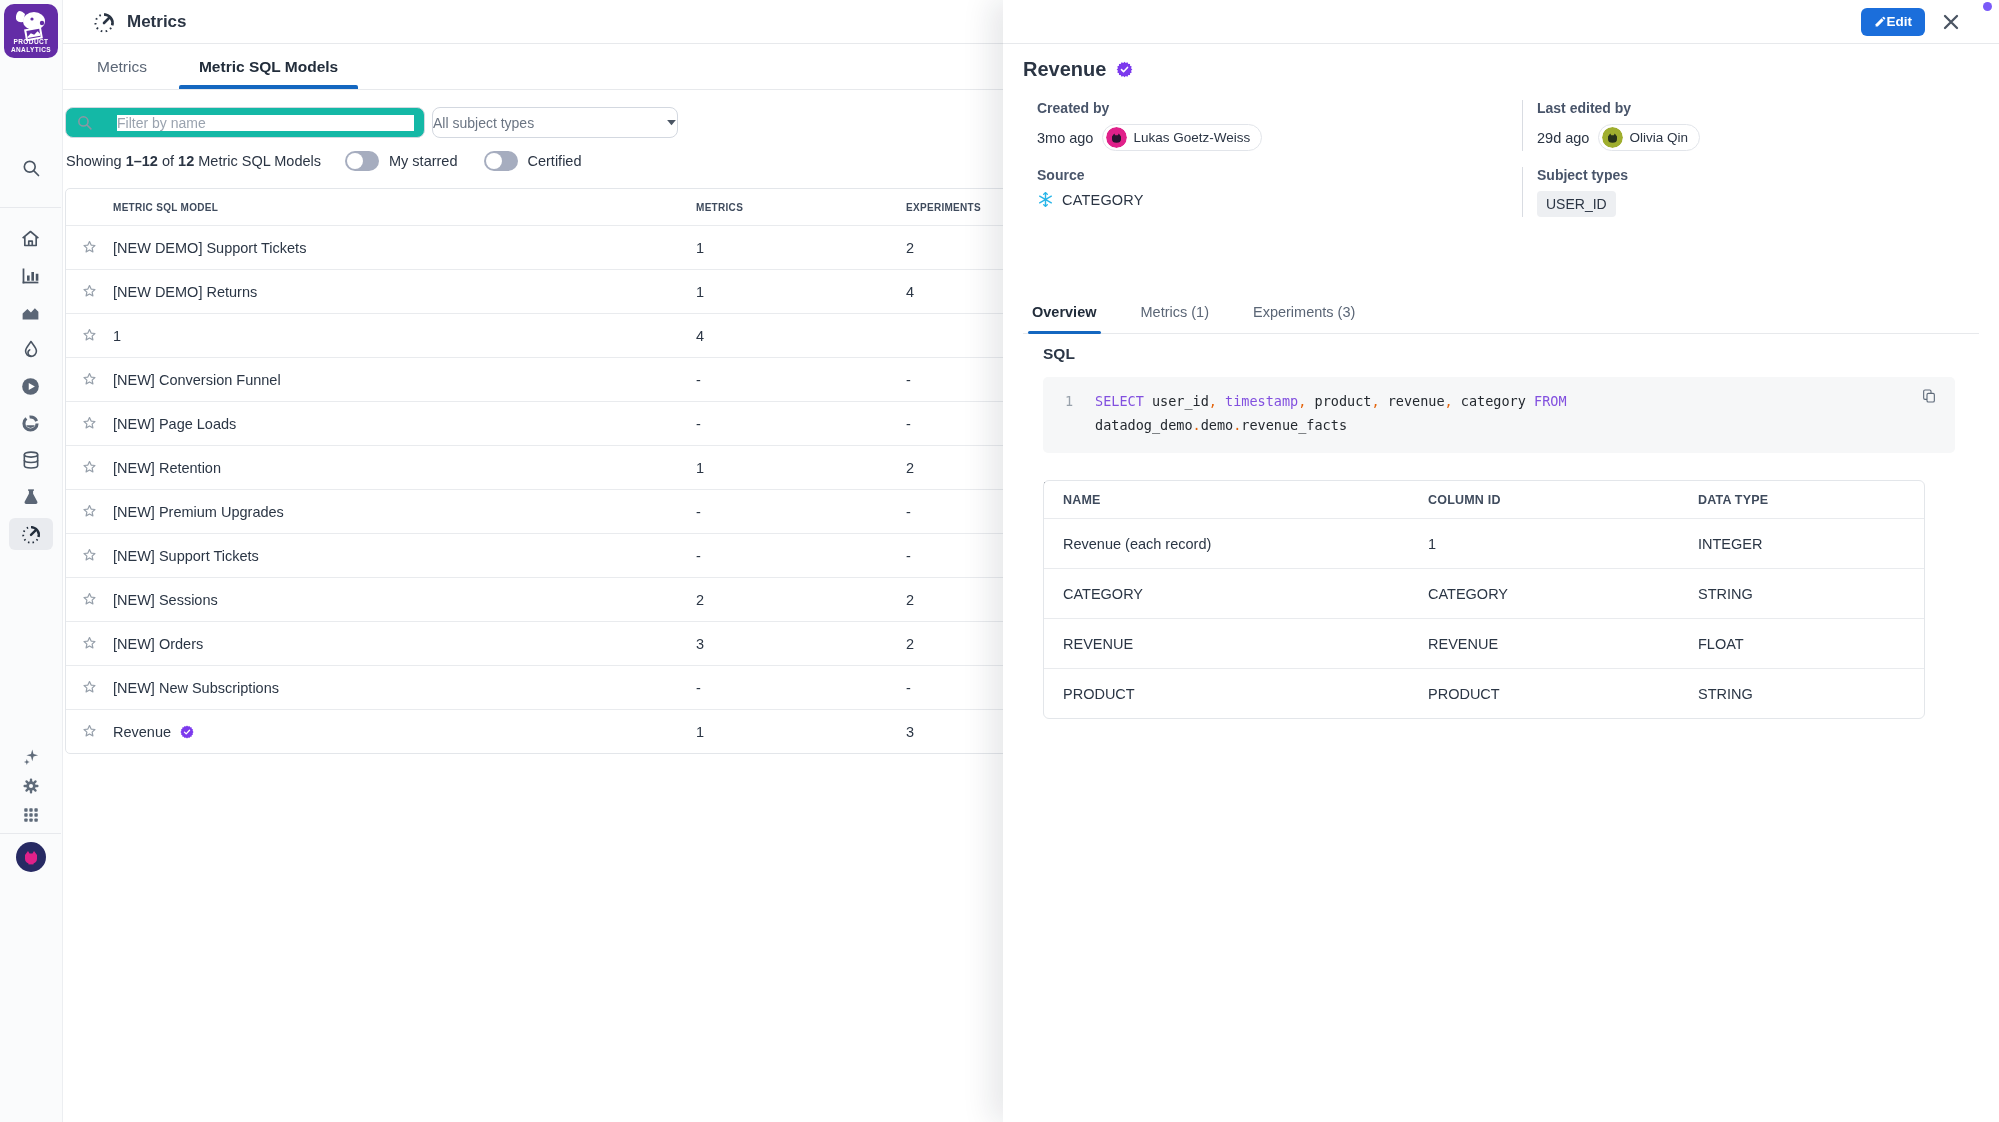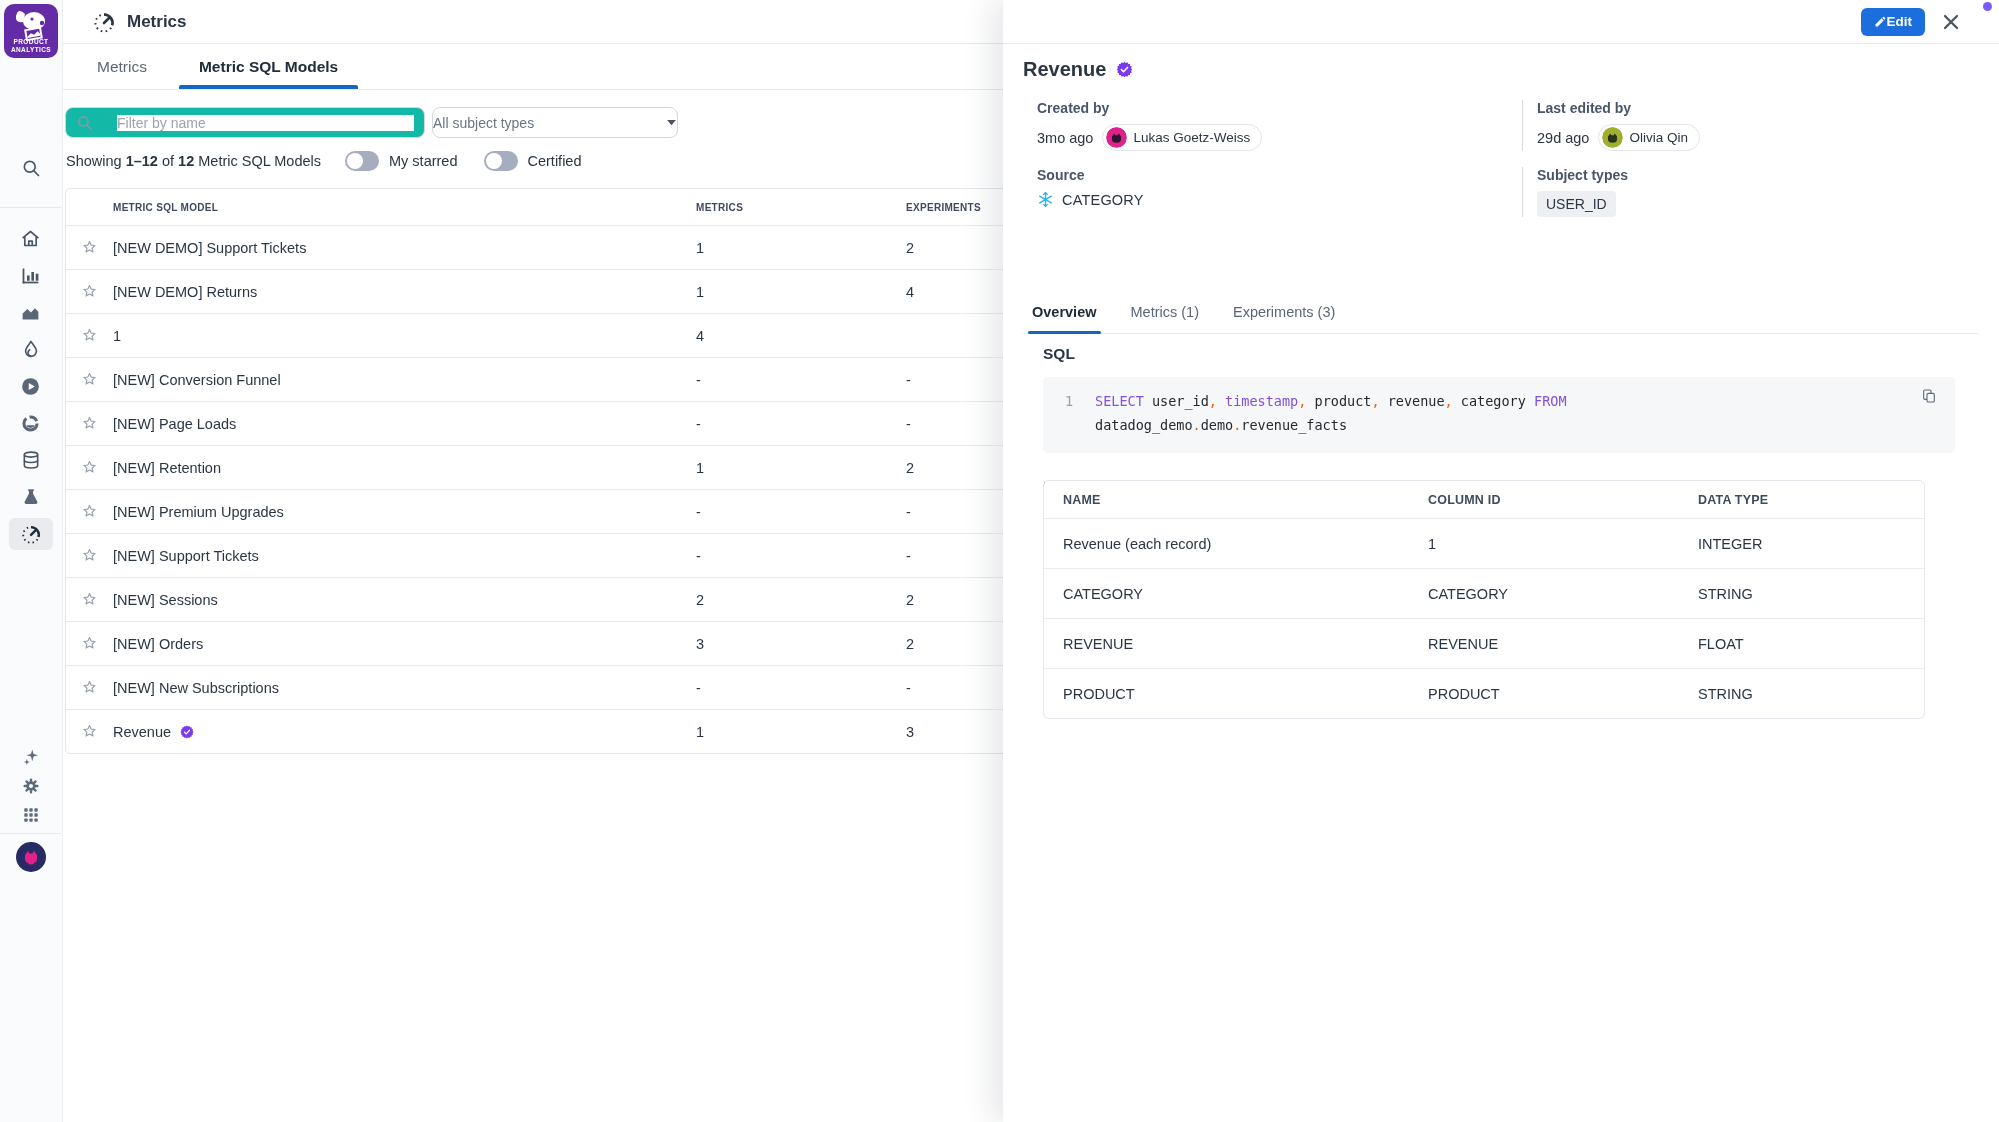--- a/index.html
+++ b/index.html
@@ -58,21 +58,21 @@
   .meta-row{display:flex;margin-bottom:16px}
   .meta-cell{width:485px}
   .meta-cell.right{width:auto;border-left:1px solid #d9dce2;padding-left:14px;min-height:49px}
   .meta-label{font-size:14px;font-weight:700;color:#49556a;margin-bottom:8px}
   .meta-value{display:flex;align-items:center;gap:9px;font-size:14.5px;color:#2b3544}
   .chip{display:inline-flex;align-items:center;gap:6px;border:1px solid #e2e5ea;border-radius:15px;padding:2px 11px 2px 3px;height:27px;background:#fff;font-size:13.5px;color:#2b3544}
   .avatar-dot{width:21px;height:21px;border-radius:50%;overflow:hidden;flex:0 0 auto}
   .subject-tag{display:inline-block;background:#edeff2;border-radius:4px;padding:5px 9px;font-size:14px;color:#2b3544}
   .source-value{display:flex;align-items:center;gap:8px;font-size:14.5px;letter-spacing:.2px;color:#2b3544}
 
-  .panel-tabs{position:absolute;left:20px;top:296px;width:956px;border-bottom:1px solid #e7e9ec;display:flex;gap:34px;padding-left:9px}
+  .panel-tabs{position:absolute;left:20px;top:296px;width:956px;border-bottom:1px solid #e7e9ec;display:flex;gap:44px;padding-left:9px}
   .ptab{position:relative;padding:8px 0 13px;font-size:14.5px;color:#5b6676;cursor:pointer}
   .ptab.active{color:#222d3b;font-weight:700}
   .ptab.active::after{content:"";position:absolute;left:-4px;right:-4px;bottom:-1px;height:3px;background:#1467c0;border-radius:2px}
 
   .section-heading{position:absolute;left:40px;font-size:15.5px;font-weight:700;color:#2b3646}
   .sql-block{position:absolute;left:40px;top:377px;width:912px;min-height:76px;background:#f6f7f8;border-radius:5px;padding:13px 60px 13px 0;display:flex}
   .sql-lineno{width:52px;text-align:center;font-family:"DejaVu Sans Mono",monospace;font-size:13.5px;color:#98a1ab;line-height:1.75}
   .sql-code{font-family:"DejaVu Sans Mono",monospace;font-size:13.5px;line-height:1.75;white-space:pre-wrap;color:#24292f}
   .tok-kw{color:#8250df}
   .tok-id{color:#24292f}

